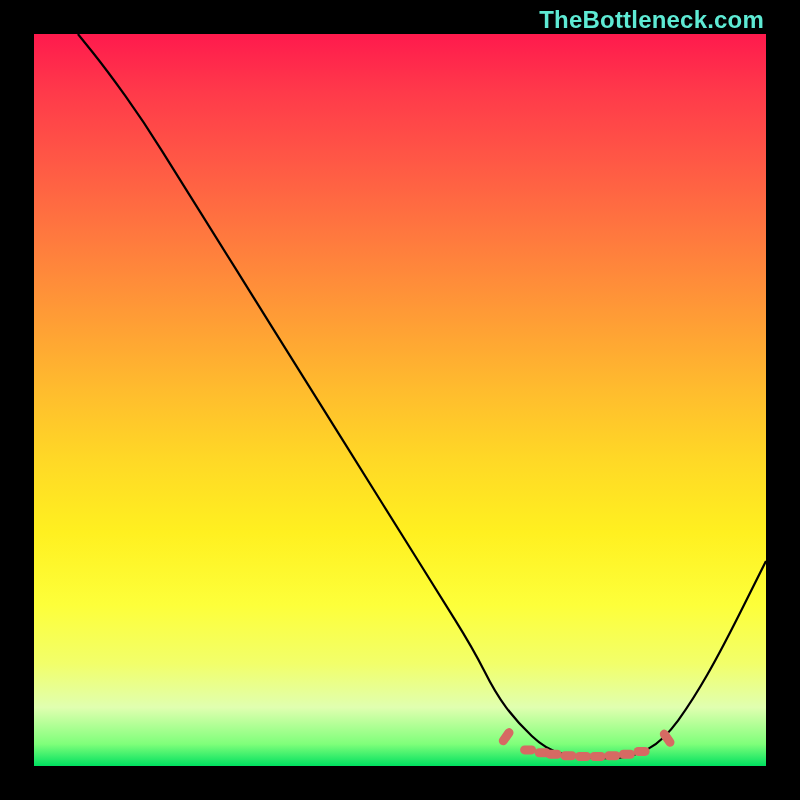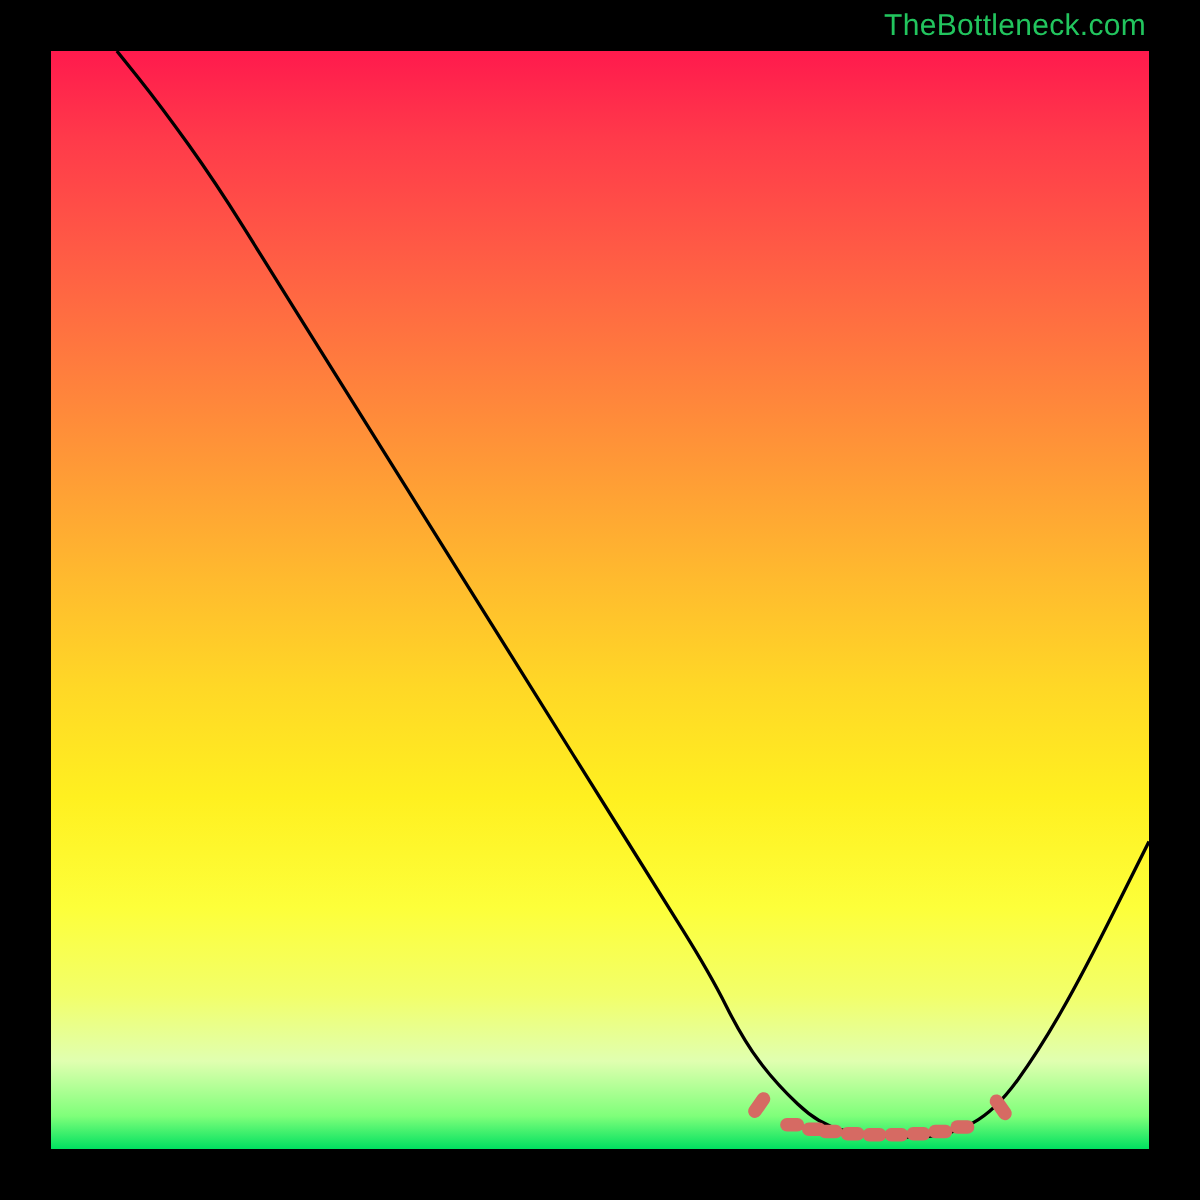--- a/index.html
+++ b/index.html
@@ -30,23 +30,23 @@
       #f2ff6a 86%,
       #e0ffb0 92%,
       #7fff7a 97%,
       #00e060 100%
     );
   }
   .attribution {
     position: absolute;
     top: 6px;
     right: 36px;
-    color: #22c55e;
-    font-size: 20px;
-    font-weight: 400;
+    color: #5eead4;
+    font-size: 24px;
+    font-weight: 700;
     letter-spacing: 0.2px;
   }
   svg.overlay {
     position: absolute;
     left: 0;
     top: 0;
     width: 732px;
     height: 732px;
   }
   .curve {

